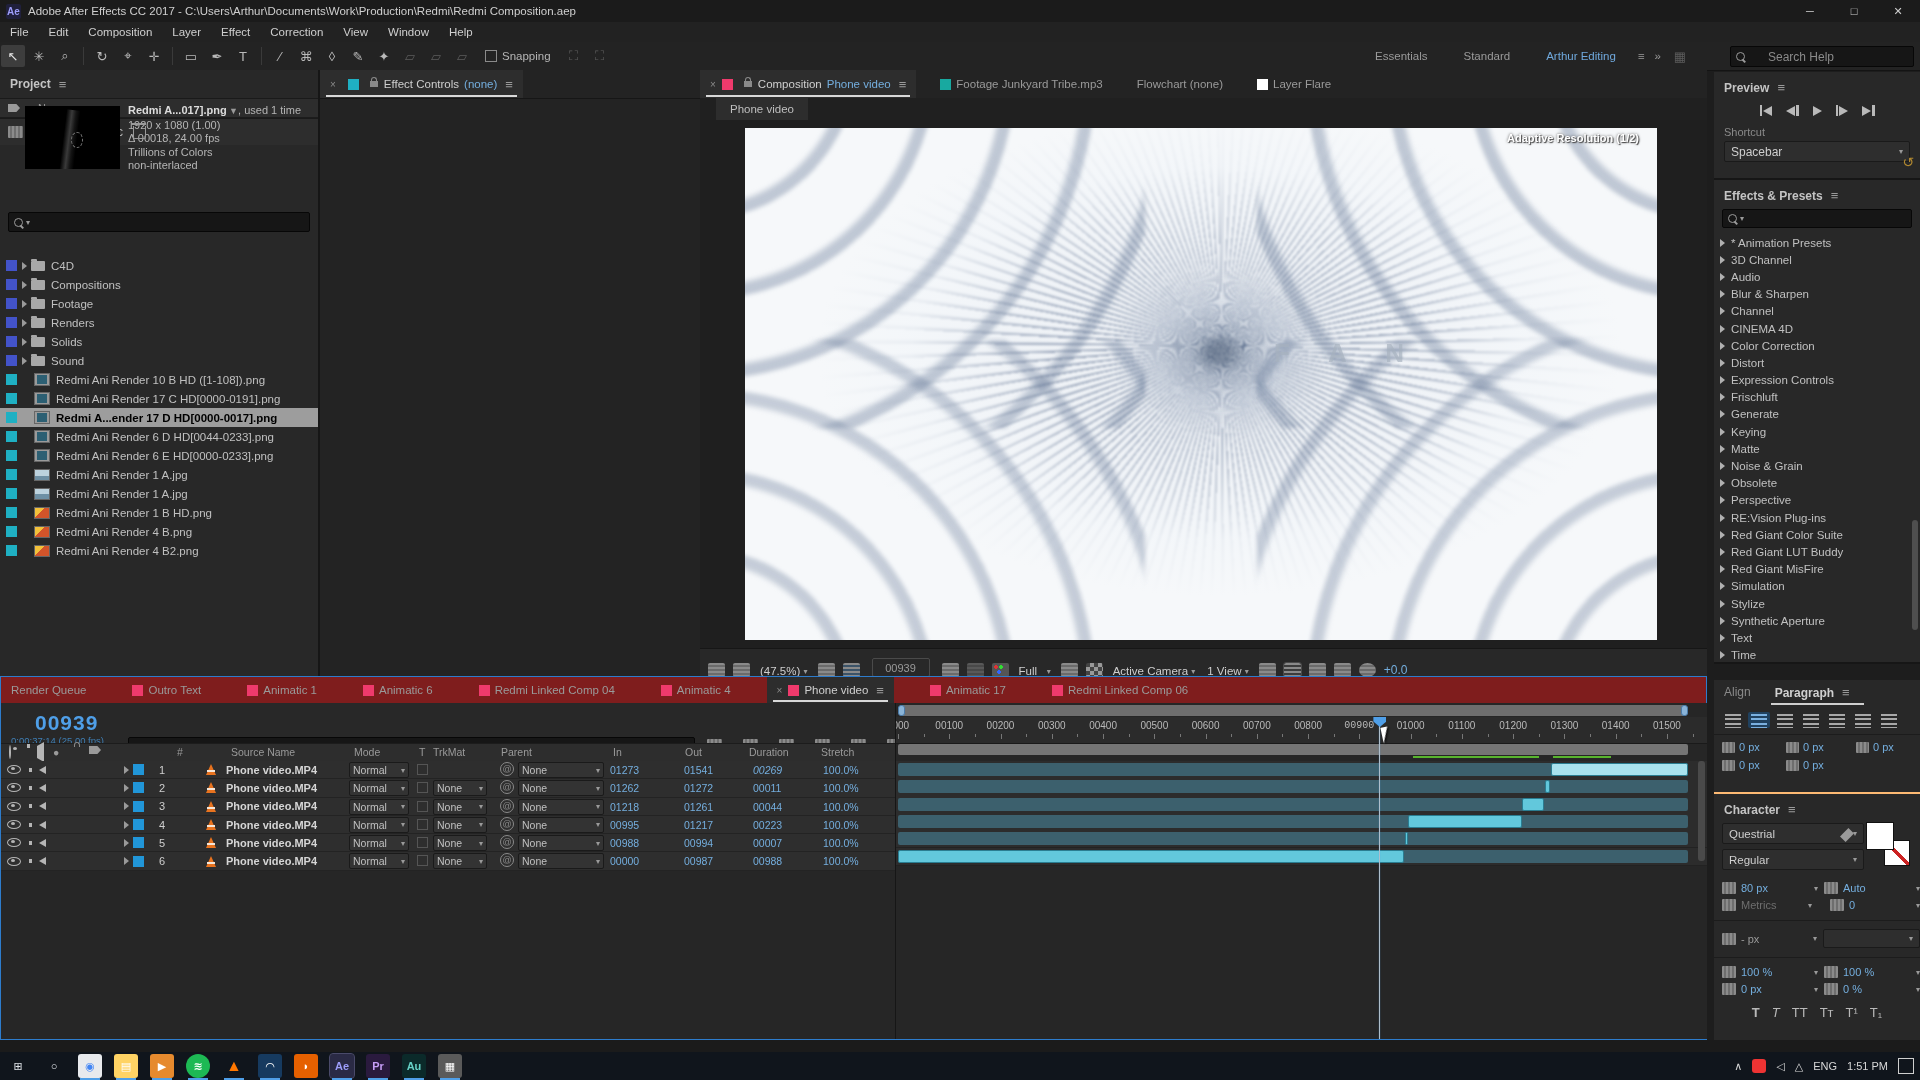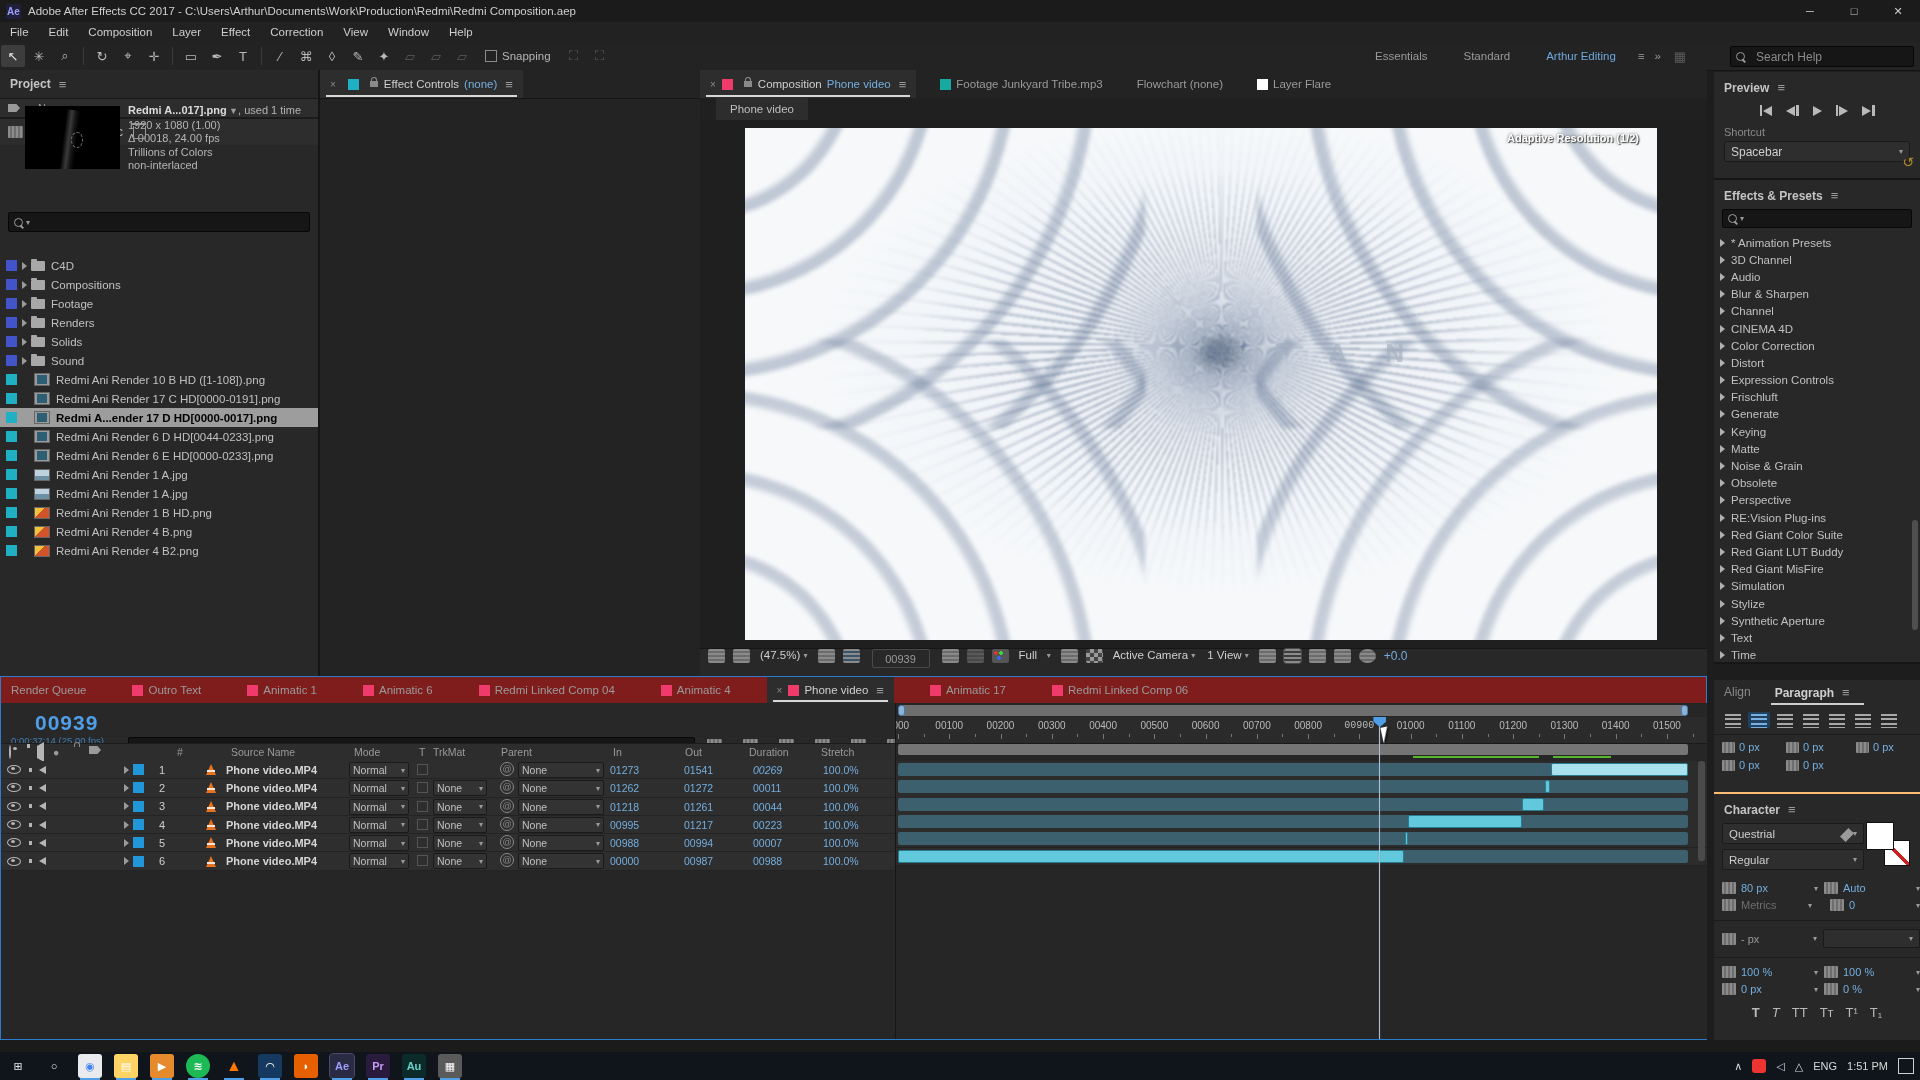--- a/index.html
+++ b/index.html
@@ -80,21 +80,21 @@
   .burst-fade{position:absolute;inset:0;background:radial-gradient(ellipse at 52% 44%,rgba(238,243,248,0) 0%,rgba(238,243,248,.25) 22%,rgba(244,247,250,.92) 46%,#f6f8fa 60%);}
   .corner{position:absolute;width:560px;height:460px;filter:blur(2px);}
   .c-tl{left:-160px;top:-160px;background:repeating-radial-gradient(circle at 20% 20%,rgba(255,255,255,0) 0 64px,rgba(103,122,152,.38) 70px 80px);}
   .c-tr{right:-160px;top:-160px;background:repeating-radial-gradient(circle at 80% 20%,rgba(255,255,255,0) 0 64px,rgba(103,122,152,.38) 70px 80px);}
   .c-bl{left:-160px;bottom:-160px;background:repeating-radial-gradient(circle at 20% 80%,rgba(255,255,255,0) 0 64px,rgba(103,122,152,.34) 70px 80px);}
   .c-br{right:-160px;bottom:-160px;background:repeating-radial-gradient(circle at 80% 80%,rgba(255,255,255,0) 0 64px,rgba(103,122,152,.34) 70px 80px);}
   .centerspeck{position:absolute;left:52%;top:44%;width:220px;height:170px;transform:translate(-50%,-50%);
     background:radial-gradient(ellipse,rgba(55,75,105,.6) 0 6%,rgba(90,110,140,.35) 18%,rgba(120,140,170,.18) 40%,transparent 70%);filter:blur(1px);}
   #adaptres{position:absolute;right:18px;top:4px;color:#fff;font-size:11px;font-weight:bold;text-shadow:0 0 3px #555,1px 1px 1px #444;}
   #watermark{position:absolute;left:58%;top:41%;color:#a7b2bf;font-size:26px;letter-spacing:16px;font-weight:bold;opacity:.65;}
-  #viewerbar{position:absolute;left:0;top:578px;width:1007px;height:28px;background:#282828;border-top:1px solid #161616;display:flex;align-items:flex-start;color:#b5b5b5;}
+  #viewerbar{position:absolute;left:0;top:578px;width:1007px;height:28px;background:#282828;border-top:1px solid #161616;display:flex;align-items:flex-end;color:#b5b5b5;}
   .vb-ic{width:17px;height:14px;background:#6b6b6b;margin:0 4px;border-radius:2px;background-image:repeating-linear-gradient(0deg,#8a8a8a 0 2px,transparent 2px 4px);}
   .vb-ic.lit{outline:1px solid #4a4a4a;background-color:#3c3c3c;}
   .vb-dd{display:flex;align-items:center;margin:0 6px;color:#cfcfcf;font-size:11.5px;}
   .vb-field{width:56px;height:17px;border:1px solid #4a4a4a;border-radius:2px;display:flex;align-items:center;justify-content:center;color:#9a9a9a;font-size:11px;margin:0 8px;}
   
   #searchhelp{left:1730px;top:46px;width:182px;height:19px;}
   #previewpanel{left:1714px;top:72px;width:206px;height:106px;background:#282828;border-bottom:2px solid #161616;}
   .transport{display:flex;justify-content:center;gap:14px;margin-top:10px;}
   .tbtn{display:flex;align-items:center;gap:1px;}
   .t-tri-r{width:0;height:0;border-left:9px solid #b9b9b9;border-top:5.5px solid transparent;border-bottom:5.5px solid transparent;}
@@ -441,21 +441,21 @@
     <span class="vb-ic lit"></span>
     <span class="vb-ic"></span>
     <span class="vb-ic"></span>
     <span class="vb-ic" style="border-radius:50%"></span>
     <span class="blue" style="margin-left:4px">+0.0</span>
   </div>
 </div>
 
 <div id="searchhelp" class="abs searchbox">
   <span class="mag"></span>
-  <span style="margin-left:8px">Search Help</span>
+  <span style="margin-left:20px">Search Help</span>
 </div>
 
 <div id="previewpanel" class="abs">
   <div style="padding:8px 0 0 10px"><span class="panel-title">Preview</span><span class="hamb">≡</span></div>
   <div class="transport">
     <span class="tbtn">
         <span class="t-bar"></span>
         <span class="t-tri-l"></span>
       </span>
     <span class="tbtn">

